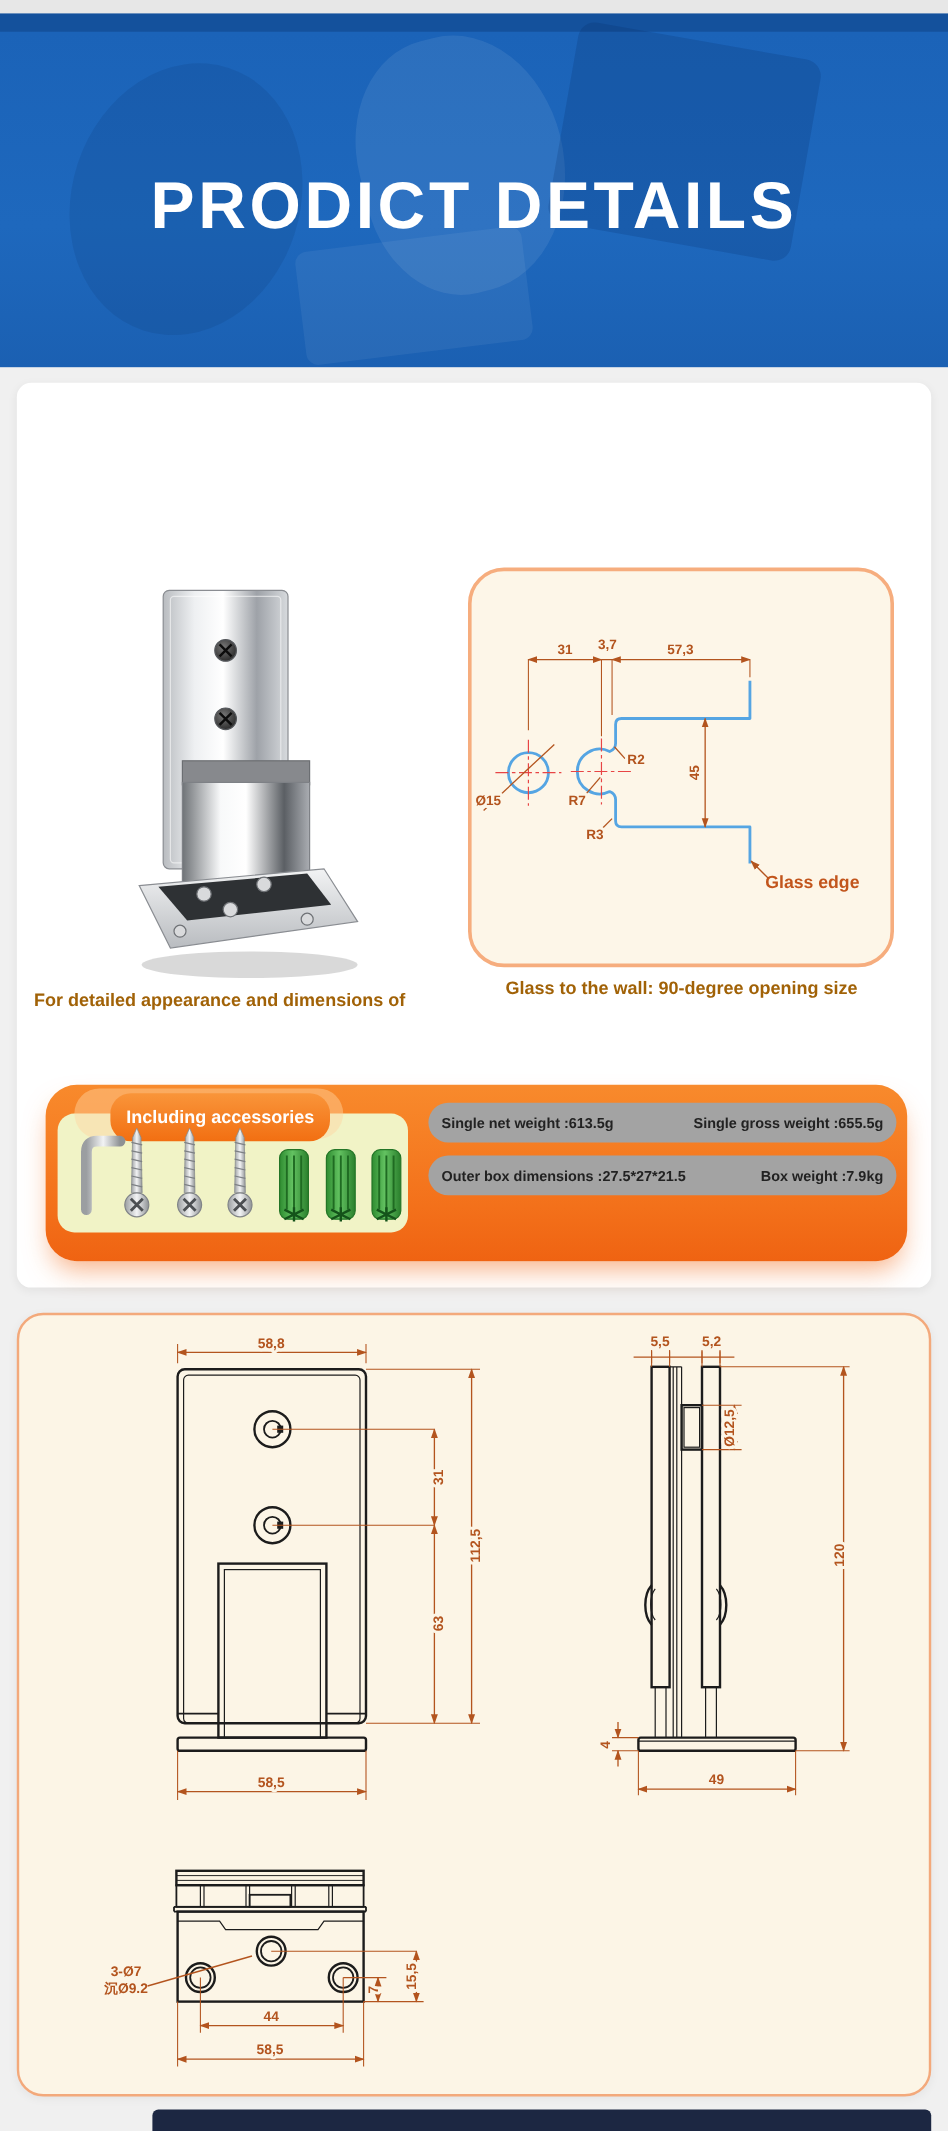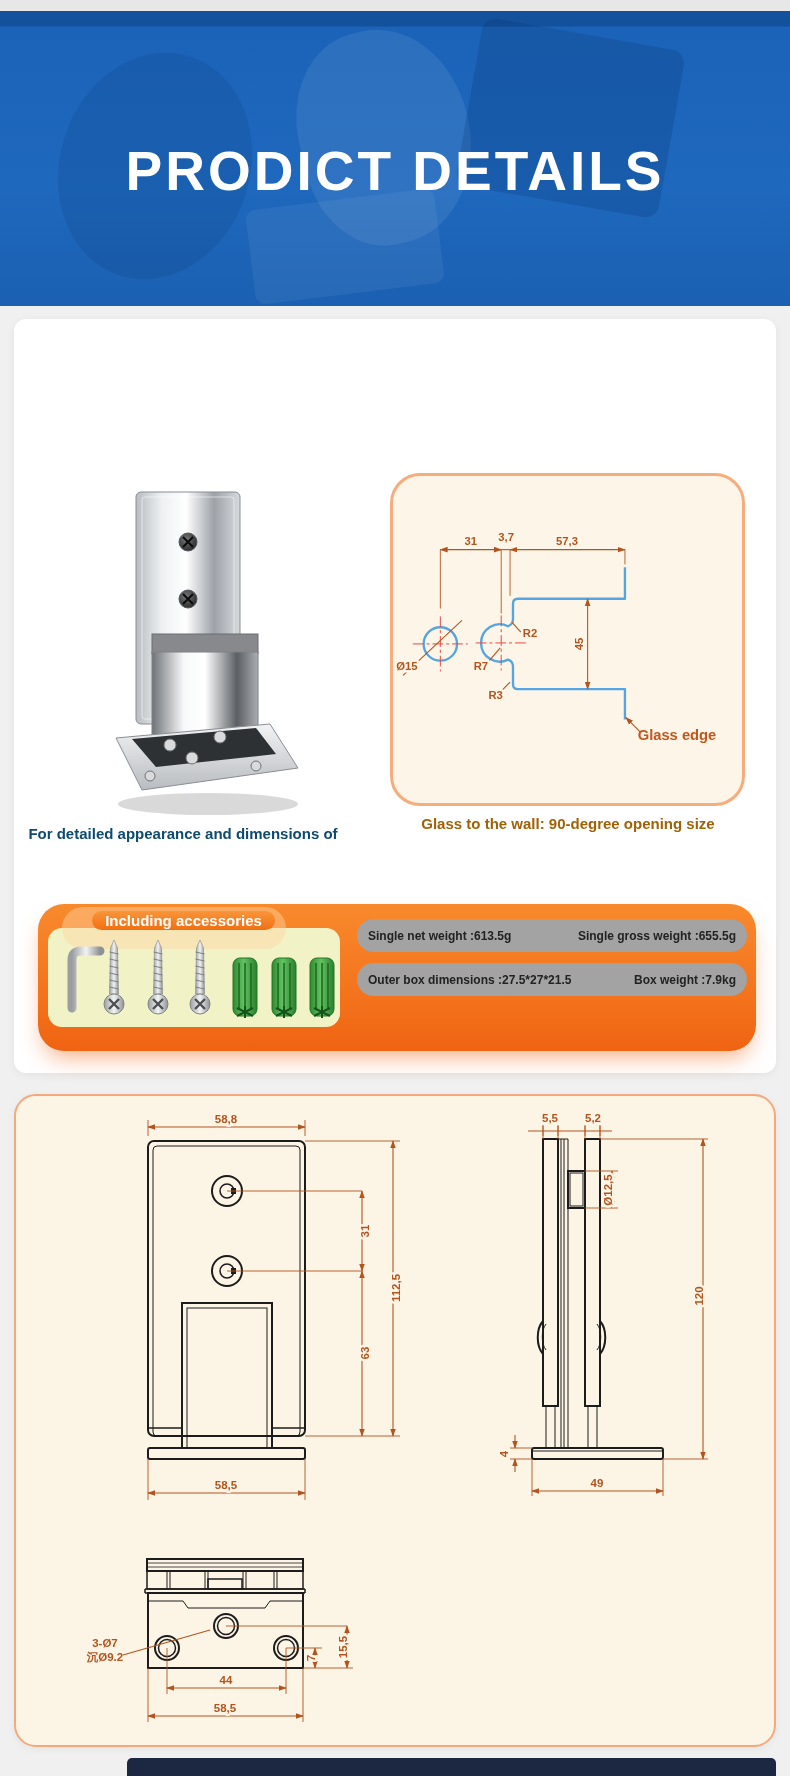--- a/index.html
+++ b/index.html
@@ -25,34 +25,34 @@
   .card1{left:14px;top:308px;width:762px;height:754px;background:#ffffff;border-radius:12px;
          box-shadow:0 2px 8px rgba(0,0,0,0.06);}
   .card2{left:14px;top:1083px;width:762px;height:653px;background:#fcf5e6;
          border:2px solid #f3a97b;border-radius:22px;box-sizing:border-box;
          box-shadow:0 2px 8px rgba(0,0,0,0.05);}
   
   .brand{left:44px;top:340px;width:110px;}
   .brand-name{margin-top:2px;font-size:9.5px;font-weight:bold;color:#111;
       letter-spacing:0.4px;white-space:nowrap;}
   
-  .cap-left{left:18px;top:814px;width:330px;text-align:center;color:#0c4a6e;
+  .cap-left{left:18px;top:814px;width:330px;text-align:center;color:#a16207;
       font-size:15px;font-weight:bold;line-height:18px;}
   .cap-right{left:398px;top:804px;width:340px;text-align:center;color:#a16207;
       font-size:15px;font-weight:bold;}
   
   .diagram-box{left:390px;top:462px;width:355px;height:333px;background:#fdf6e8;
       border:3px solid #f6ad7e;border-radius:30px;box-sizing:border-box;}
   
   .acc-box{left:38px;top:893px;width:718px;height:147px;border-radius:26px;
       background:linear-gradient(180deg,#f88a2c 0,#f3701a 70%,#ef6312 100%);
       box-shadow:0 12px 22px -6px rgba(243,112,33,0.55);}
   .acc-photo-bg{left:48px;top:917px;width:292px;height:99px;background:#f1f3c6;border-radius:14px;}
   .acc-halo{left:62px;top:896px;width:224px;height:42px;border-radius:21px;background:rgba(255,213,160,0.45);}
-  .acc-pill{left:92px;top:900px;width:183px;height:19px;border-radius:17px;
+  .acc-pill{left:92px;top:900px;width:183px;height:40px;border-radius:17px;
       background:linear-gradient(180deg,#f9953a,#f26f12);display:flex;align-items:center;justify-content:center;
       color:#ffffff;font-size:15px;font-weight:bold;}
   .spec-col{left:357px;top:908px;width:390px;}
   .spec-pill{height:33px;border-radius:17px;background:#a3a3a3;margin-bottom:11px;
       display:flex;align-items:center;justify-content:space-between;padding:0 11px;
       font-size:12px;font-weight:bold;color:#222;white-space:nowrap;box-sizing:border-box;}
   
   .footer-bar{left:127px;top:1747px;width:649px;height:29px;background:#1c2742;border-radius:5px 5px 0 0;}
   
   .dimtxt{font-family:"Liberation Sans",sans-serif;font-size:11.5px;font-weight:bold;fill:#b3541e;

